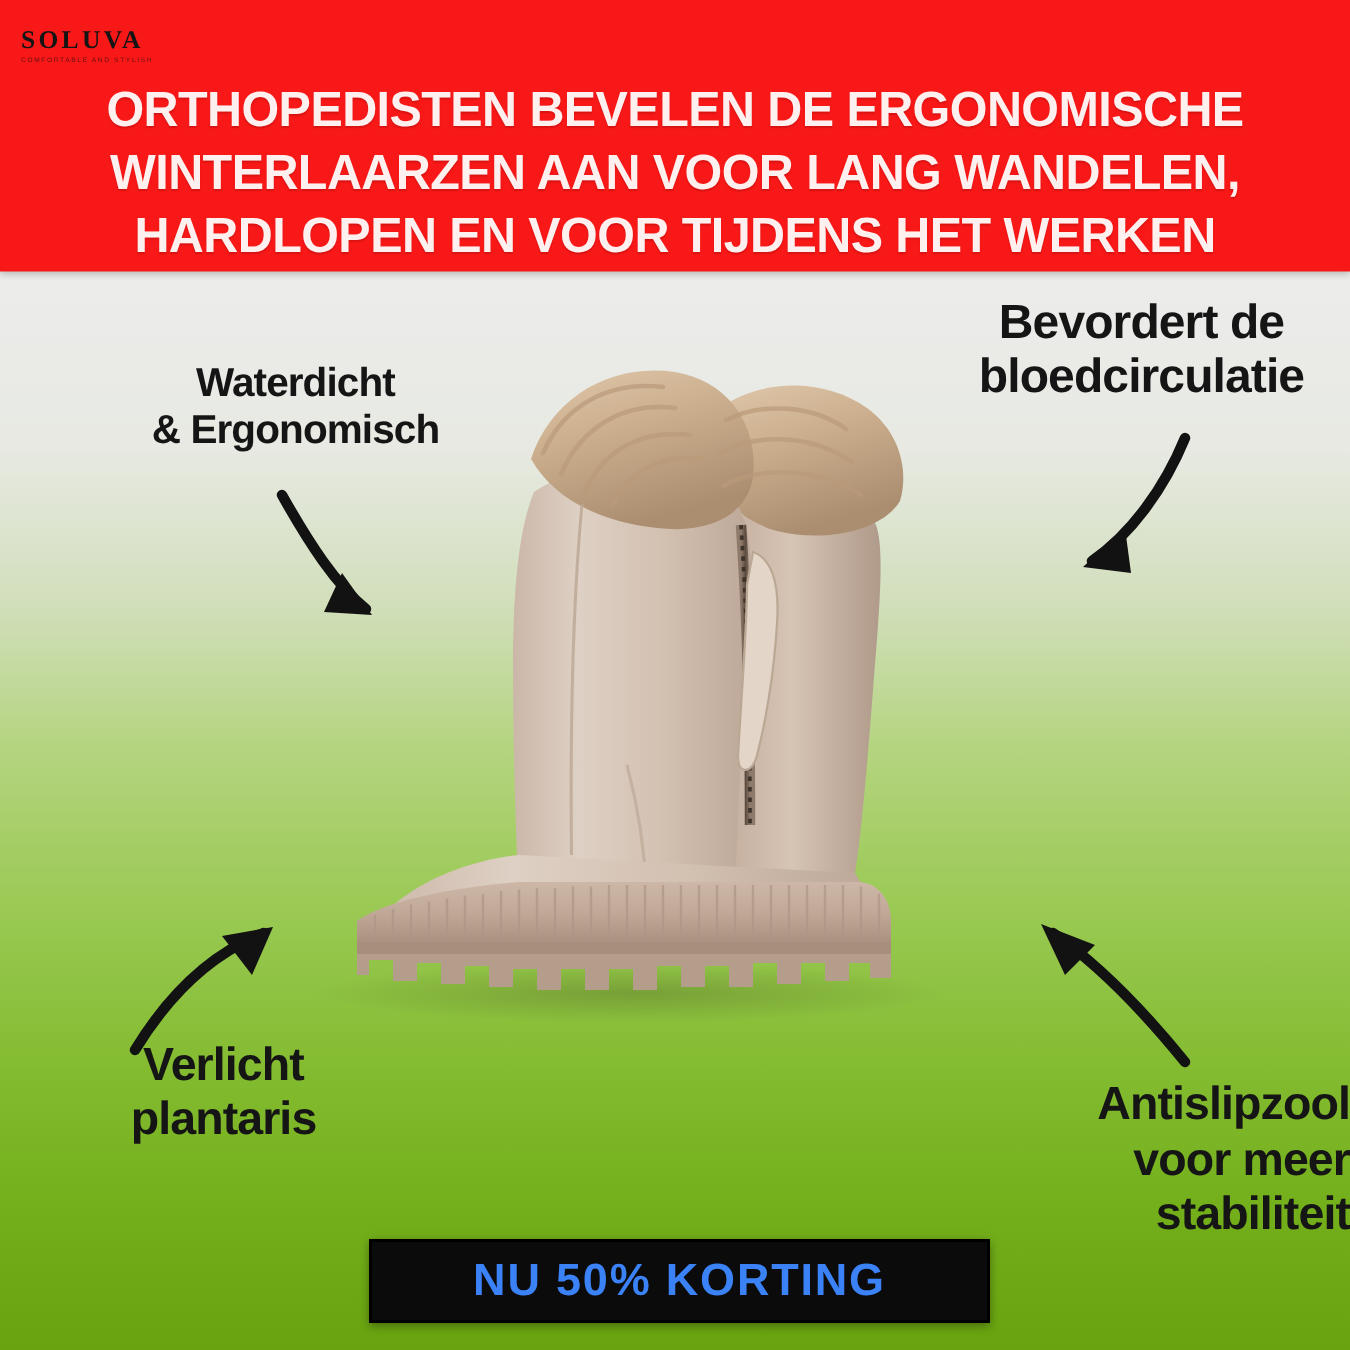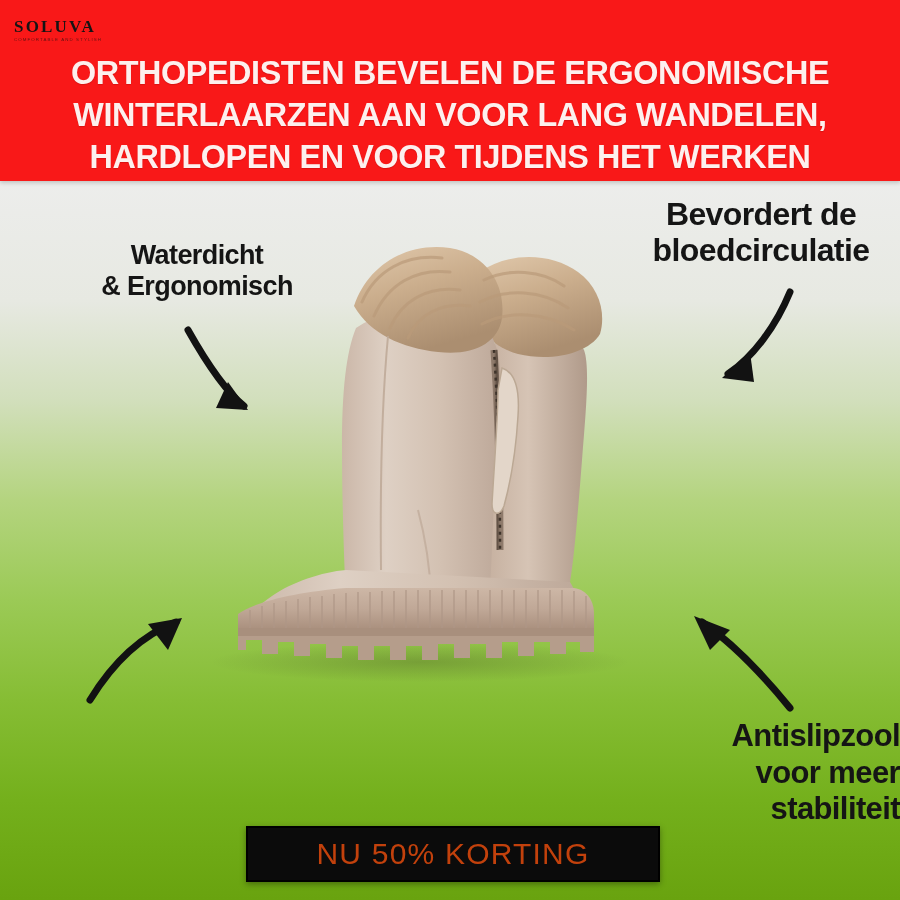--- a/index.html
+++ b/index.html
@@ -110,23 +110,23 @@
     left: 246px; top: 826px;
     width: 410px; height: 52px;
     background: #0b0b0b;
     border: 2px solid #000000;
     display: flex;
     align-items: center;
     justify-content: center;
     box-shadow: 0 2px 6px rgba(0,0,0,0.35);
   }
   .discount-text {
-    color: #c2410c;
-    font-family: "Liberation Sans", sans-serif;
-    font-weight: 400;
+    color: #3b82f6;
+    font-family: "Liberation Sans", sans-serif;
+    font-weight: 700;
     font-size: 30px;
     letter-spacing: 1.2px;
   }
 </style>
 </head>
 <body>
 
 <div id="ad">
 
   <div class="banner">
@@ -255,20 +255,22 @@
   <svg class="arrow" id="arrow-tr" viewBox="0 0 132 114" xmlns="http://www.w3.org/2000/svg">
     <path d="M112 10 C98 44 76 74 50 92" stroke="#121212" stroke-width="7" fill="none" stroke-linecap="round"></path>
     <path d="M72 70 L44 96 L76 100" fill="#121212"></path>
   </svg>
 
   <svg class="arrow" id="arrow-bl" viewBox="0 0 134 116" xmlns="http://www.w3.org/2000/svg">
     <path d="M4 94 C26 58 54 30 90 16" stroke="#121212" stroke-width="7" fill="none" stroke-linecap="round"></path>
     <path d="M62 18 L96 12 L82 44" fill="#121212"></path>
   </svg>
   <div class="label" id="label-bl">
+    <span>Verlicht</span>
+    <span>plantaris</span>
   </div>
 
   <svg class="arrow" id="arrow-br" viewBox="0 0 146 124" xmlns="http://www.w3.org/2000/svg">
     <path d="M124 112 C98 80 68 48 36 26" stroke="#121212" stroke-width="7" fill="none" stroke-linecap="round"></path>
     <path d="M64 34 L28 20 L44 54" fill="#121212"></path>
   </svg>
   <div class="label" id="label-br">
     <span>Antislipzool</span>
     <span>voor meer</span>
     <span>stabiliteit</span>

